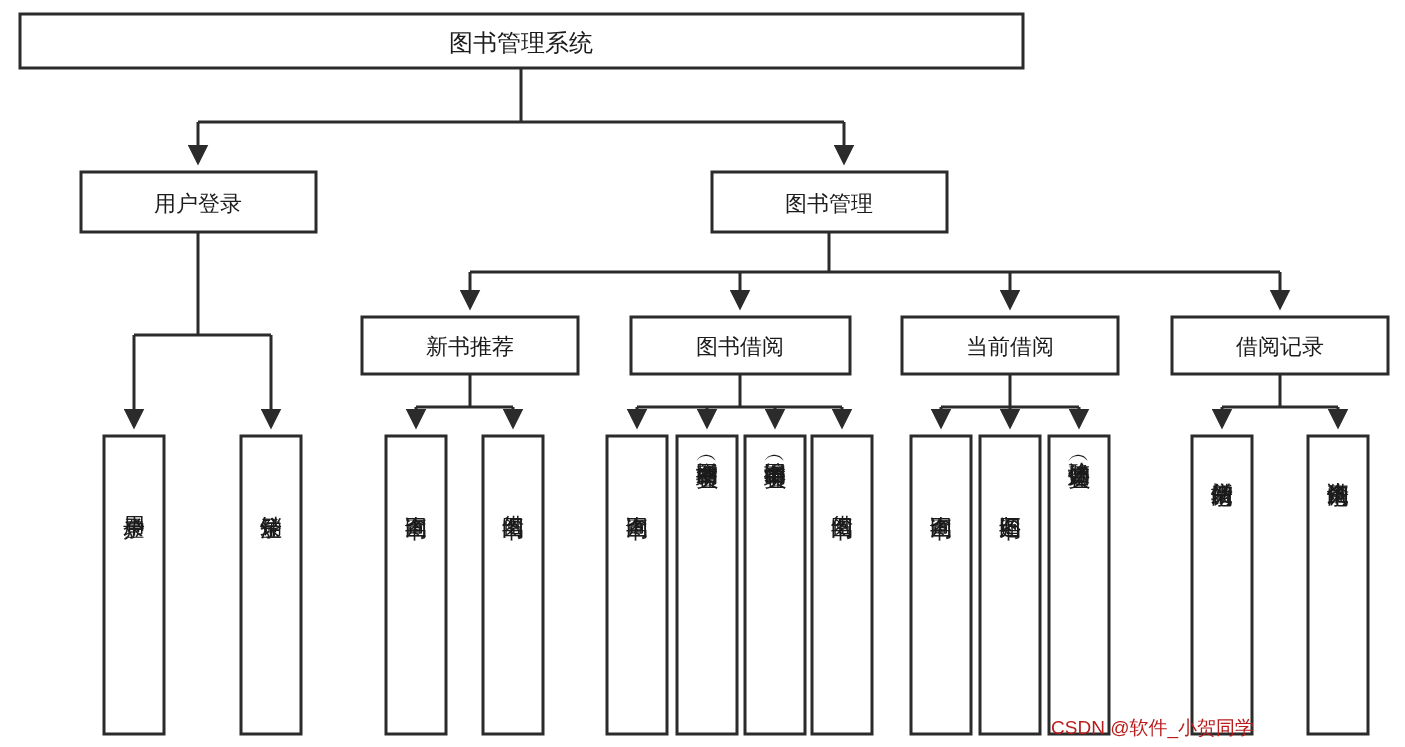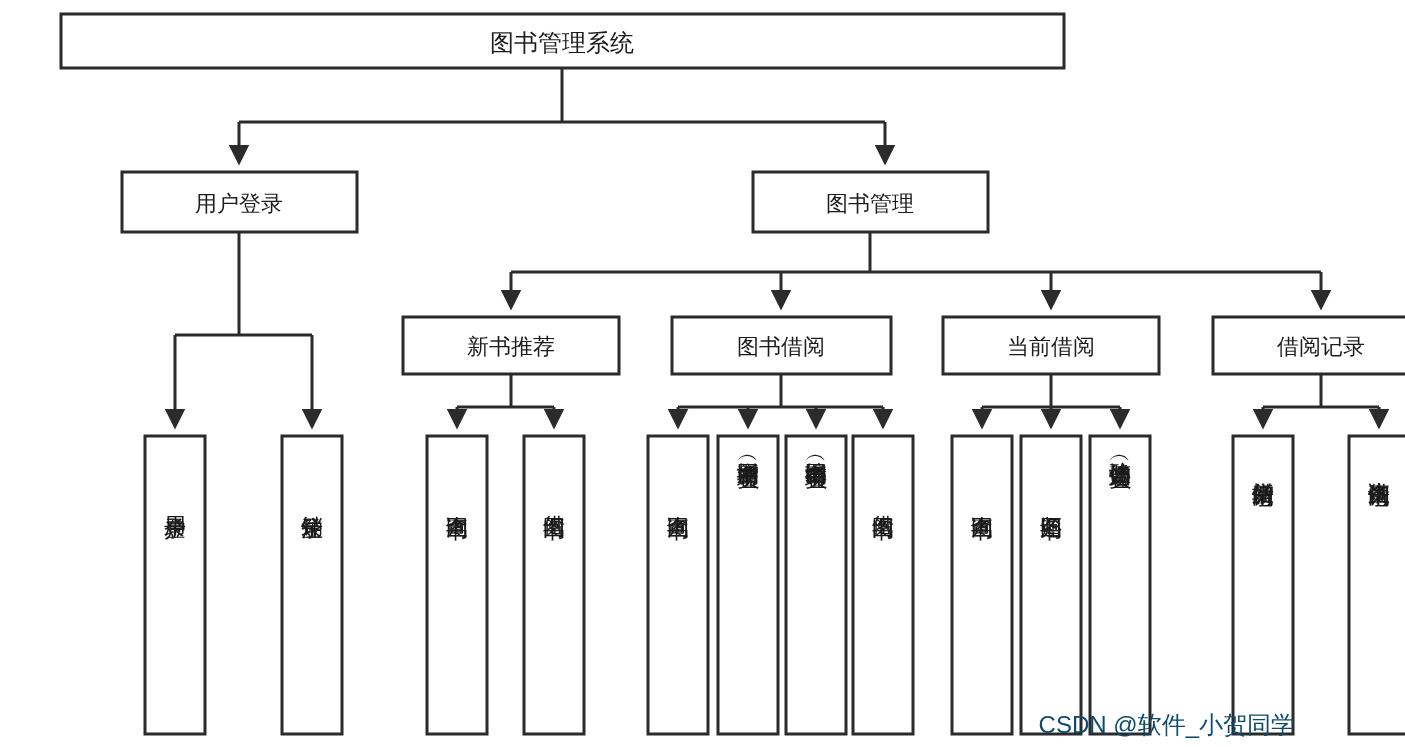--- a/index.html
+++ b/index.html
@@ -1,20 +1,20 @@
 <!DOCTYPE html>
 <html><head>
 <meta charset="utf-8">
 <style>
   html,body{margin:0;padding:0;background:#ffffff;}
   body{
     font-family:"Liberation Sans","DejaVu Sans",sans-serif;
     width:1405px;height:747px;overflow:hidden;position:relative;
   }
-  #diagram-root{position:relative;width:1262px;height:747px;background:#fff;margin-left:41px;}
+  #diagram-root{position:relative;width:1262px;height:747px;background:#fff;}
   svg#flow{position:absolute;top:0;left:0;width:1405px;height:747px;display:block;}
   .node-rect{fill:#ffffff;stroke:#2b2b2b;stroke-width:3;}
   .conn{stroke:#2b2b2b;stroke-width:3;fill:none;stroke-linecap:butt;}
   .node-label{
     font-family:"Liberation Sans","DejaVu Sans",sans-serif;
     fill:#1b1b1b;text-anchor:middle;dominant-baseline:central;
   }
   .lbl-title{font-size:24px;}
   .lbl-l2{font-size:22px;}
   .lbl-l3{font-size:22px;}
@@ -23,21 +23,21 @@
     font-family:"Liberation Sans","DejaVu Sans",sans-serif;
     font-size:22px;color:#1b1b1b;line-height:1.08;
     writing-mode:vertical-rl;text-orientation:upright;
     display:flex;align-items:center;justify-content:flex-start;
     white-space:nowrap;letter-spacing:1px;
     pointer-events:none;
   }
   .watermark{
     position:absolute;right:8px;bottom:6px;
     font-family:"Liberation Sans","DejaVu Sans",sans-serif;
-    font-size:24px;color:#0c4a6e;white-space:nowrap;
+    font-size:19px;color:#b91c1c;white-space:nowrap;
   }
 </style>
 </head>
 <body>
 
 <div id="diagram-root">
 
   <svg id="flow" viewBox="0 0 1405 747" xmlns="http://www.w3.org/2000/svg">
     <defs>
       <marker id="arrow" viewBox="0 0 12 12" refX="10" refY="6" markerWidth="7" markerHeight="7" orient="auto-start-reverse">

